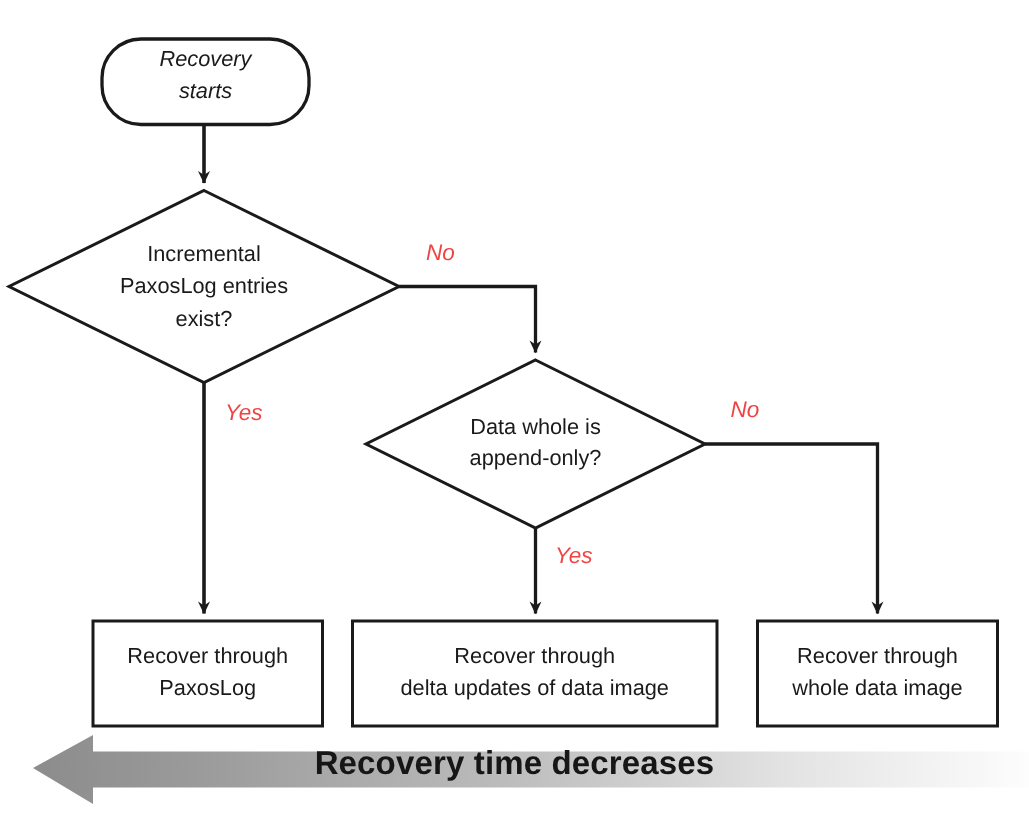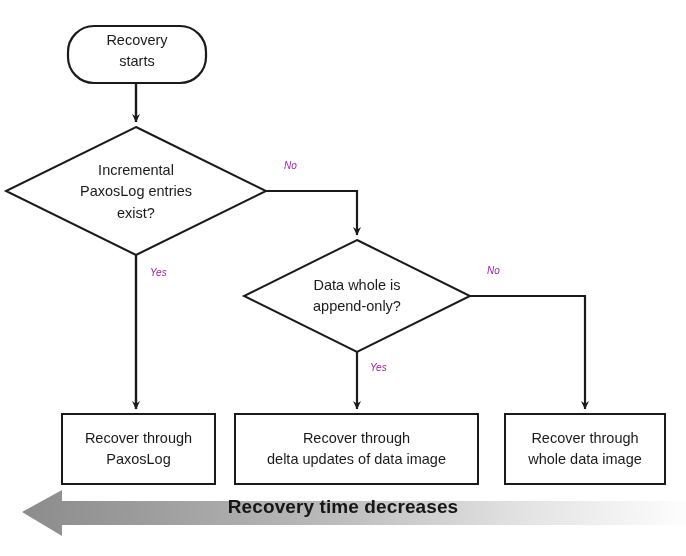--- a/index.html
+++ b/index.html
@@ -32,33 +32,33 @@
     font-size: 14.5px;
     color: #1a1a1a;
     line-height: 1.45;
     white-space: pre-line;
     pointer-events: none;
   }
   .edge-label {
     position: absolute;
     font-family: "Liberation Sans", sans-serif;
     font-style: italic;
-    font-size: 10px;
-    color: #a21caf;
+    font-size: 15px;
+    color: #ef4444;
     white-space: nowrap;
   }
   .banner-text {
     position: absolute;
     left: 0;
     top: 496px;
     width: 686px;
     text-align: center;
     font-family: "Liberation Sans", sans-serif;
     font-weight: bold;
-    font-size: 19px;
+    font-size: 22px;
     color: #161616;
     letter-spacing: 0.1px;
   }
 </style>
 </head>
 <body>
 
 <div id="canvas">
 
   <svg id="flow-svg" viewBox="0 0 686 556">
@@ -115,21 +115,21 @@
 
     <g>
       <path d="M470,296 L585,296 L585,409" fill="none" stroke="#1a1a1a" stroke-width="2.2" marker-end="url(#arrowhead)"></path>
     </g>
 
     <g>
       <path d="M357,352 L357,409" fill="none" stroke="#1a1a1a" stroke-width="2.2" marker-end="url(#arrowhead)"></path>
     </g>
   </svg>
 
-  <div class="node-text" style="left:68px; top:26px; width:138px; height:50px;">Recovery
+  <div class="node-text" style="left:68px; top:26px; width:138px; height:50px;font-style:italic;">Recovery
 starts</div>
 
   <div class="node-text" style="left:36px; top:156px; width:200px; height:72px;text-align:center;">Incremental
 PaxosLog entries
 exist?</div>
 
   <div class="node-text" style="left:267px; top:270px; width:180px; height:52px;">Data whole is
 append-only?</div>
 
   <div class="node-text" style="left:62px; top:414px; width:153px; height:70px;">Recover through

